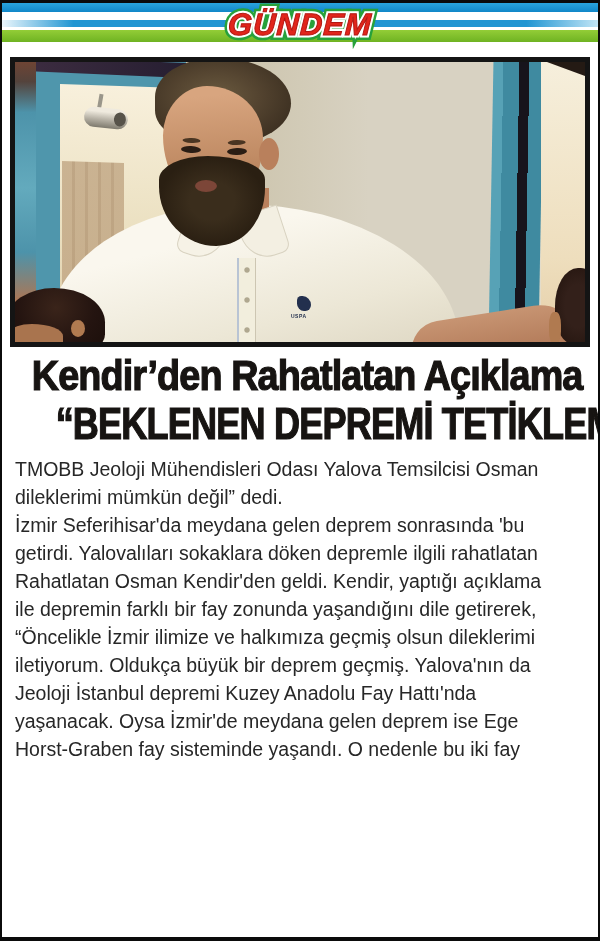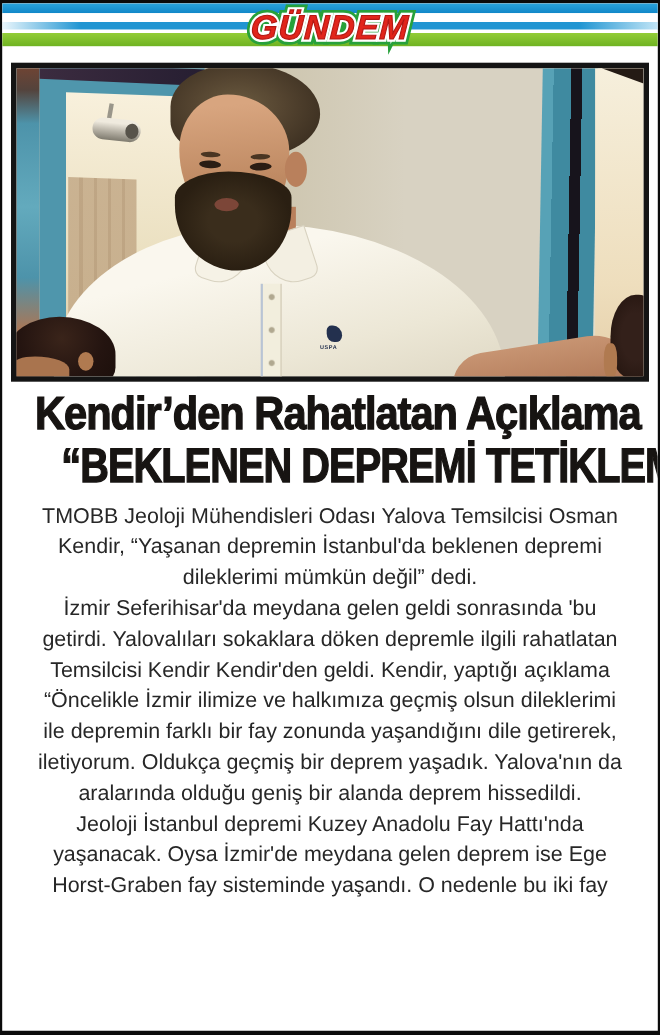--- a/index.html
+++ b/index.html
@@ -103,21 +103,21 @@
     background:radial-gradient(#33201a 40%,#20120c 100%);
     border-radius:50% 44% 30% 40%;}
   .head-right-skin{left:534px;top:250px;width:12px;height:32px;background:#b07a50;border-radius:40%;z-index:9;}
   
   .headline{text-align:center;color:#171412;margin-top:2px;overflow:hidden;}
   .hl{font-weight:700;white-space:nowrap;-webkit-text-stroke:1.2px #171412;}
   .hl1{font-size:42px;line-height:46px;transform:scaleX(0.90);transform-origin:50% 50%;letter-spacing:-1px;}
   .hl2{font-size:44px;line-height:50px;transform:scaleX(0.82);transform-origin:50% 50%;letter-spacing:-1px;}
   
   .body-text{padding:6px 13px 0 13px;color:#272727;font-size:19.5px;line-height:28px;}
-  .bline{white-space:nowrap;text-align:center;}
+  .bline{white-space:nowrap;}
 </style>
 </head>
 <body>
 
 <div class="page">
 
   <div class="banner">
     <div class="stripe st-blue1"></div>
     <div class="stripe st-white1"></div>
     <div class="stripe st-blue2"></div>
@@ -167,27 +167,25 @@
     <div class="head-right-skin"></div>
   </div>
 
   <div class="headline">
     <div class="hl hl1">Kendir’den Rahatlatan Açıklama</div>
     <div class="hl hl2">“BEKLENEN DEPREMİ TETİKLEMEZ”</div>
   </div>
 
   <div class="body-text">
     <div class="bline">TMOBB Jeoloji Mühendisleri Odası Yalova Temsilcisi Osman</div>
-    <div class="bline">Kendir, “Yaşanan depremin İstanbul'da beklenen depremi</div>
     <div class="bline">dileklerimi mümkün değil” dedi.</div>
-    <div class="bline">İzmir Seferihisar'da meydana gelen geldi sonrasında 'bu</div>
+    <div class="bline">İzmir Seferihisar'da meydana gelen deprem sonrasında 'bu</div>
     <div class="bline">getirdi. Yalovalıları sokaklara döken depremle ilgili rahatlatan</div>
-    <div class="bline">Temsilcisi Kendir Kendir'den geldi. Kendir, yaptığı açıklama</div>
+    <div class="bline">Rahatlatan Osman Kendir'den geldi. Kendir, yaptığı açıklama</div>
+    <div class="bline">ile depremin farklı bir fay zonunda yaşandığını dile getirerek,</div>
     <div class="bline">“Öncelikle İzmir ilimize ve halkımıza geçmiş olsun dileklerimi</div>
-    <div class="bline">ile depremin farklı bir fay zonunda yaşandığını dile getirerek,</div>
-    <div class="bline">iletiyorum. Oldukça geçmiş bir deprem yaşadık. Yalova'nın da</div>
-    <div class="bline">aralarında olduğu geniş bir alanda deprem hissedildi.</div>
+    <div class="bline">iletiyorum. Oldukça büyük bir deprem geçmiş. Yalova'nın da</div>
     <div class="bline">Jeoloji İstanbul depremi Kuzey Anadolu Fay Hattı'nda</div>
     <div class="bline">yaşanacak. Oysa İzmir'de meydana gelen deprem ise Ege</div>
     <div class="bline">Horst-Graben fay sisteminde yaşandı. O nedenle bu iki fay</div>
   </div>
 
 </div>
 
 </body></html>

